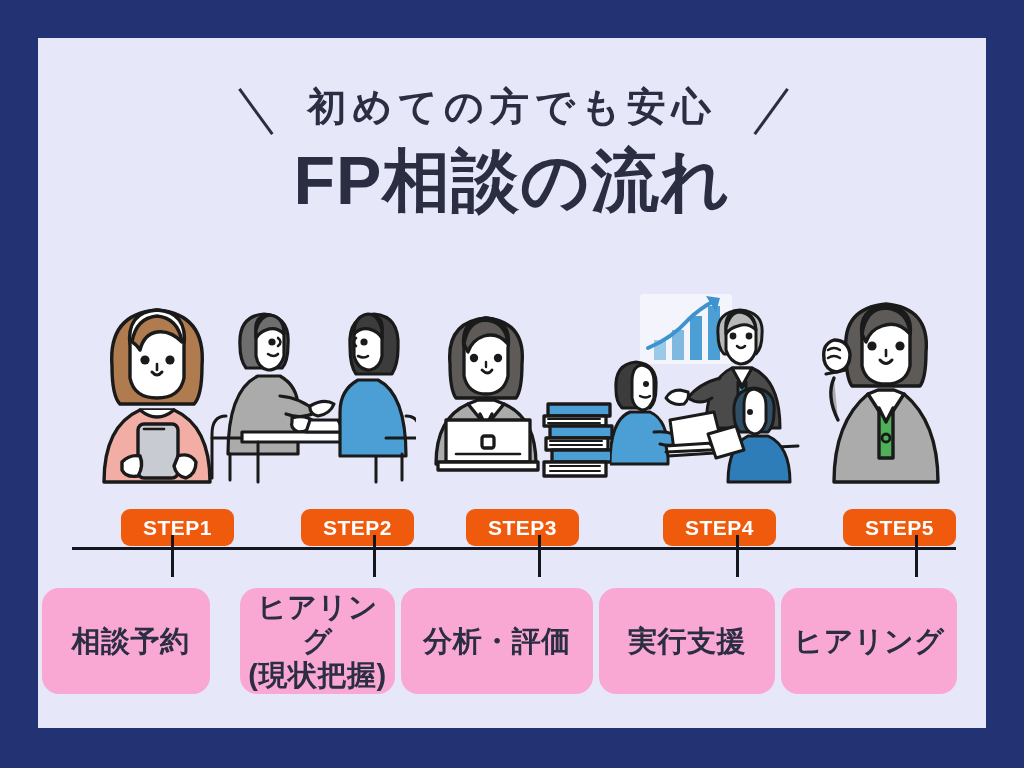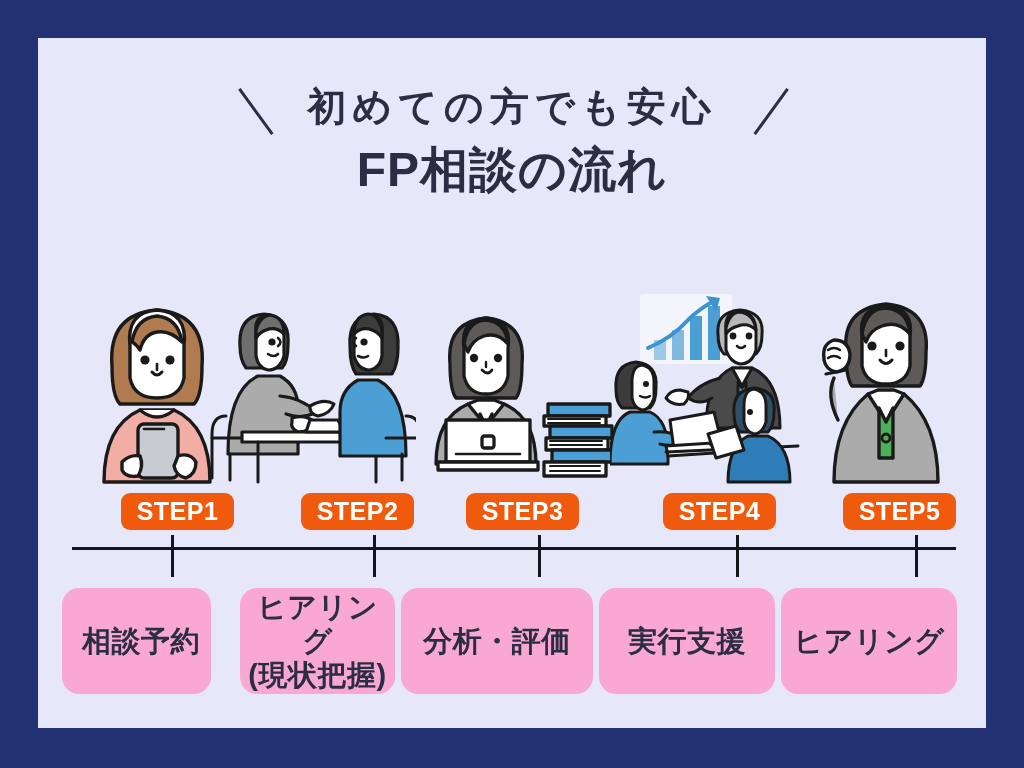--- a/index.html
+++ b/index.html
@@ -72,21 +72,21 @@
     letter-spacing: 6px;
     white-space: nowrap;
     line-height: 1;
   }
   .main-title {
     position: absolute;
     left: 0;
     top: 108px;
     width: 948px;
     text-align: center;
-    font-size: 48px;
+    font-size: 68px;
     font-weight: bold;
     color: #2B2D42;
     letter-spacing: 1px;
     line-height: 1;
     white-space: nowrap;
   }
 
   
   .art-row {
     position: absolute;
@@ -105,26 +105,26 @@
   
   .badges {
     position: absolute;
     left: 0;
     top: 455px;
     width: 948px;
     height: 40px;
   }
   .badge {
     position: absolute;
-    top: 0;
+    top: 16px;
     height: 37px;
     background: #EF5A0D;
     border-radius: 9px;
     color: #FFFFFF;
-    font-size: 25px;
+    font-size: 21px;
     font-weight: bold;
     letter-spacing: 0.5px;
     display: flex;
     align-items: center;
     justify-content: center;
     box-sizing: border-box;
     padding: 0 13px;
   }
 
   
@@ -359,21 +359,21 @@
 
     <div class="timeline">
       <span class="tick" style="left:99px;"></span>
       <span class="tick" style="left:301px;"></span>
       <span class="tick" style="left:466px;"></span>
       <span class="tick" style="left:664px;"></span>
       <span class="tick" style="left:843px;"></span>
     </div>
 
     <div class="cards">
-      <div class="card" style="left:24px;width:149px;padding-left:15px;">相談予約</div>
+      <div class="card" style="left:4px;width:168px;padding-left:15px;">相談予約</div>
       <div class="card" style="left:202px;width:155px;">ヒアリング
 (現状把握)</div>
       <div class="card" style="left:363px;width:192px;">分析・評価</div>
       <div class="card" style="left:561px;width:176px;">実行支援</div>
       <div class="card" style="left:743px;width:176px;">ヒアリング</div>
     </div>
 
   </div>
 </div>
 

